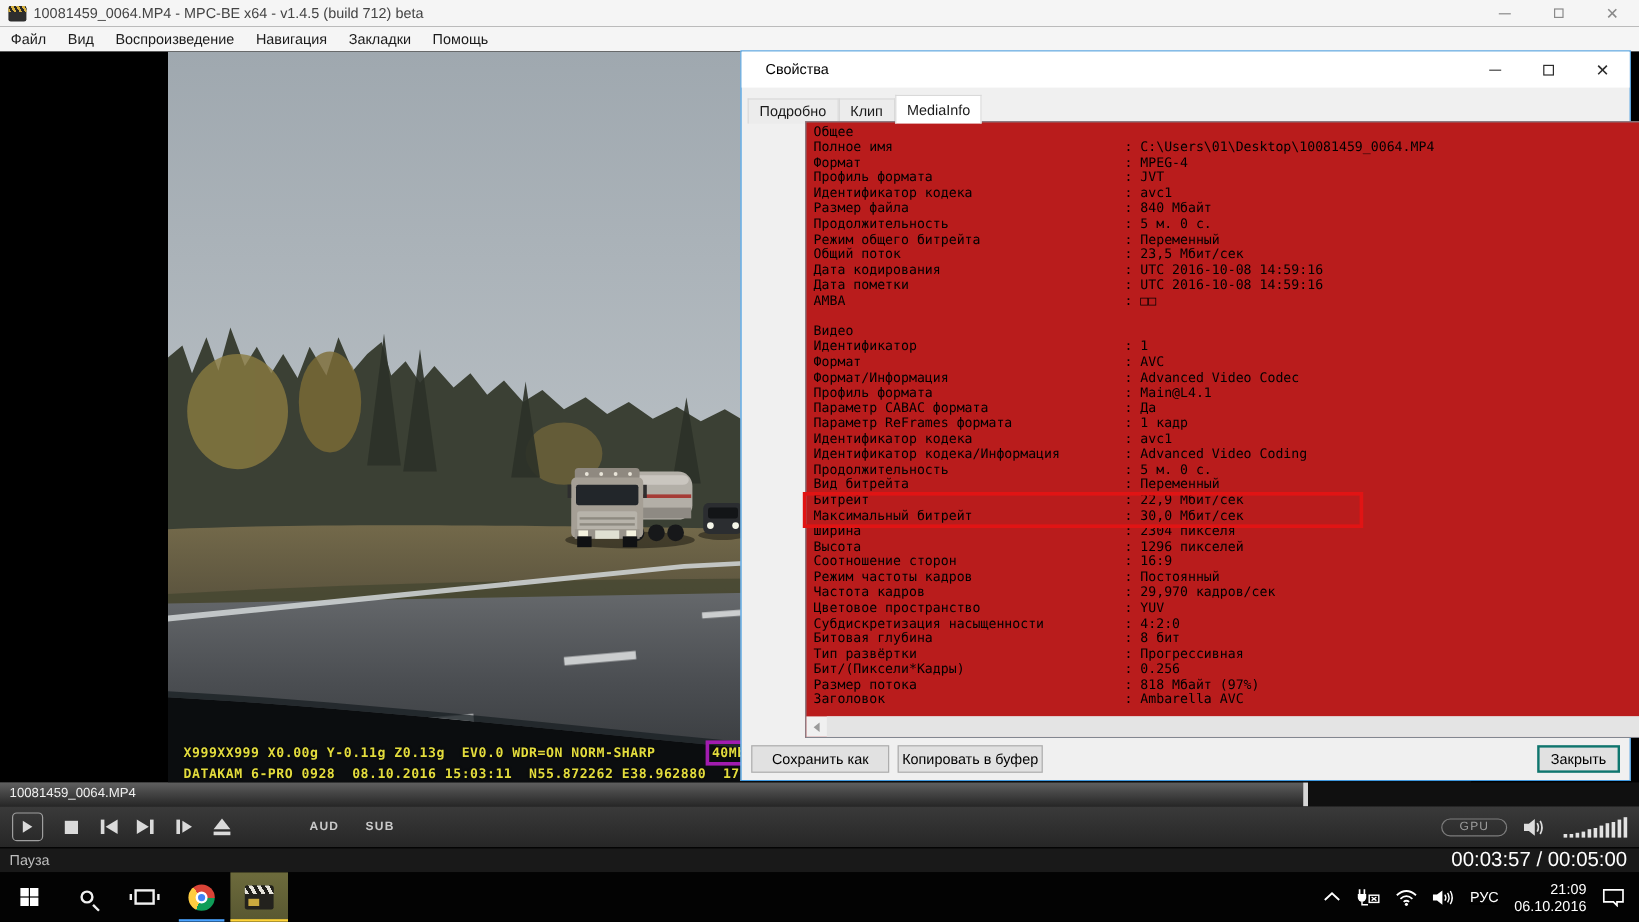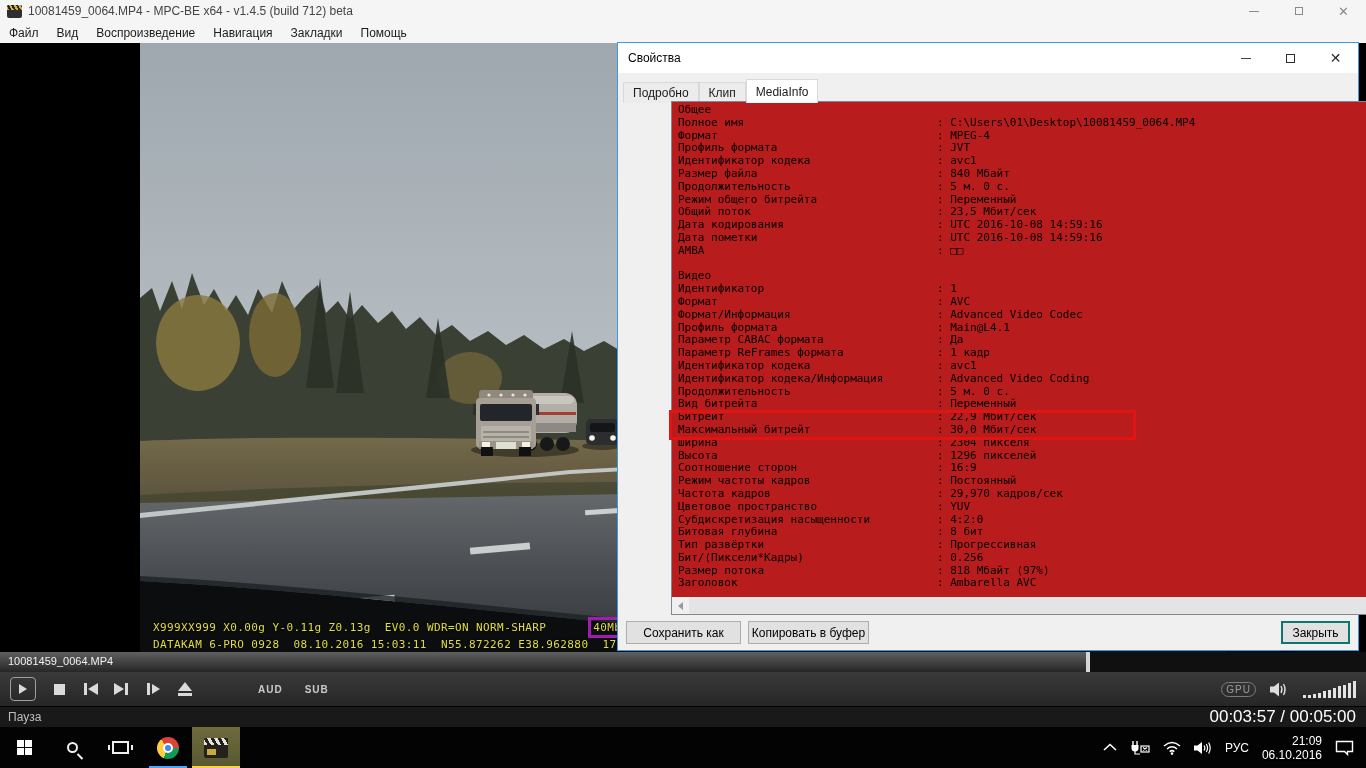--- a/index.html
+++ b/index.html
@@ -25,32 +25,32 @@
   .glyph-x { font-size:13px; color:#8a8a8a; line-height:1; }
 
   #menubar { left:0; top:22px; width:1366px; height:21px; background:#f5f5f5;
              display:flex; align-items:center; font-size:12px; color:#1b1b1b; }
   .menu-item { padding:0 9px; height:21px; display:flex; align-items:center; }
 
   
   #video-area { left:0; top:43px; width:1366px; height:609px; background:#000; }
   #scene { position:absolute; left:140px; top:0; }
   .osd { position:absolute; left:153px; font-family:"DejaVu Sans Mono", monospace;
-         font-size:11px; font-weight:normal; color:#e3dc3d; white-space:pre;
+         font-size:11px; font-weight:bold; color:#e3dc3d; white-space:pre;
          text-shadow:0 0 2px rgba(0,0,0,.8); letter-spacing:.4px;gap:41px; }
   #osd1 { top:577px; display:flex; align-items:center; }
   #osd2 { top:595px; }
   .osd-boxed { border:3px solid #a21caf; padding:1px 2px; margin:-3px 1px; }
 
   
   #dialog { left:617px; top:42px; width:742px; height:609px; background:#f0f0f0;
             border:1px solid #3f99e0; z-index:10; }
   #dlg-titlebar { position:absolute; left:0; top:0; width:100%; height:30px; background:#fff;
                   display:flex; align-items:center; }
-  #dlg-title { font-size:12px; color:#000; margin-left:10px; }
+  #dlg-title { font-size:12px; color:#000; margin-left:20px; }
   #dlg-btns { margin-left:auto; display:flex; height:30px; }
   .dbtn { width:45px; height:30px; display:flex; align-items:center; justify-content:center; }
   .dglyph-min { width:10px; height:1px; background:#444; }
   .dglyph-max { width:9px; height:9px; border:1px solid #2c2c2c; }
   .dglyph-x { font-size:14px; color:#2c2c2c; line-height:1; }
 
   #dlg-tabs { position:absolute; left:5px; top:36px; display:flex; align-items:flex-end; }
   .tab { font-size:12px; color:#1b1b1b; background:#ececec; border:1px solid #d9d9d9;
          border-bottom:none; padding:3px 9px 3px 9px; height:21px; }
   .tab.active { background:#fff; height:24px; padding-top:5px; position:relative; z-index:3; }
@@ -106,21 +106,21 @@
             border-top:none; }
   #btn-stop { margin-left:18px; } .sq { width:11px; height:11px; background:#dadada; }
   #btn-prev { margin-left:19px; gap:1px; }
   #btn-next { margin-left:16px; gap:1px; }
   #btn-step { margin-left:19px; gap:2px; }
   #btn-eject { margin-left:18px; flex-direction:column; gap:2px; }
   .flylabel { font-size:10px; color:#c9c9c9; letter-spacing:1px; font-weight:bold; }
   #lbl-aud { margin-left:66px; } #lbl-sub { margin-left:22px; }
   #ctl-right { margin-left:auto; display:flex; align-items:center; margin-right:10px; gap:14px; }
   #gpu-badge { font-size:10px; color:#9d9d9d; border:1px solid #7c7c7c; border-radius:8px;
-               padding:1px 4px; letter-spacing:1px; }
+               padding:1px 14px; letter-spacing:1px; }
   #volbars { display:flex; align-items:flex-end; gap:2px; height:17px; }
   #volbars i { display:block; width:3px; background:#e3e3e3; }
 
   
   #statusbar { left:0; top:706px; width:1366px; height:21px; background:#191919;
                border-top:1px solid #000; display:flex; align-items:center; }
   #status-left { font-size:12px; color:#bdbdbd; margin-left:8px; }
   #status-time { font-size:17px; color:#fff; margin-left:auto; margin-right:10px; }
 
   

